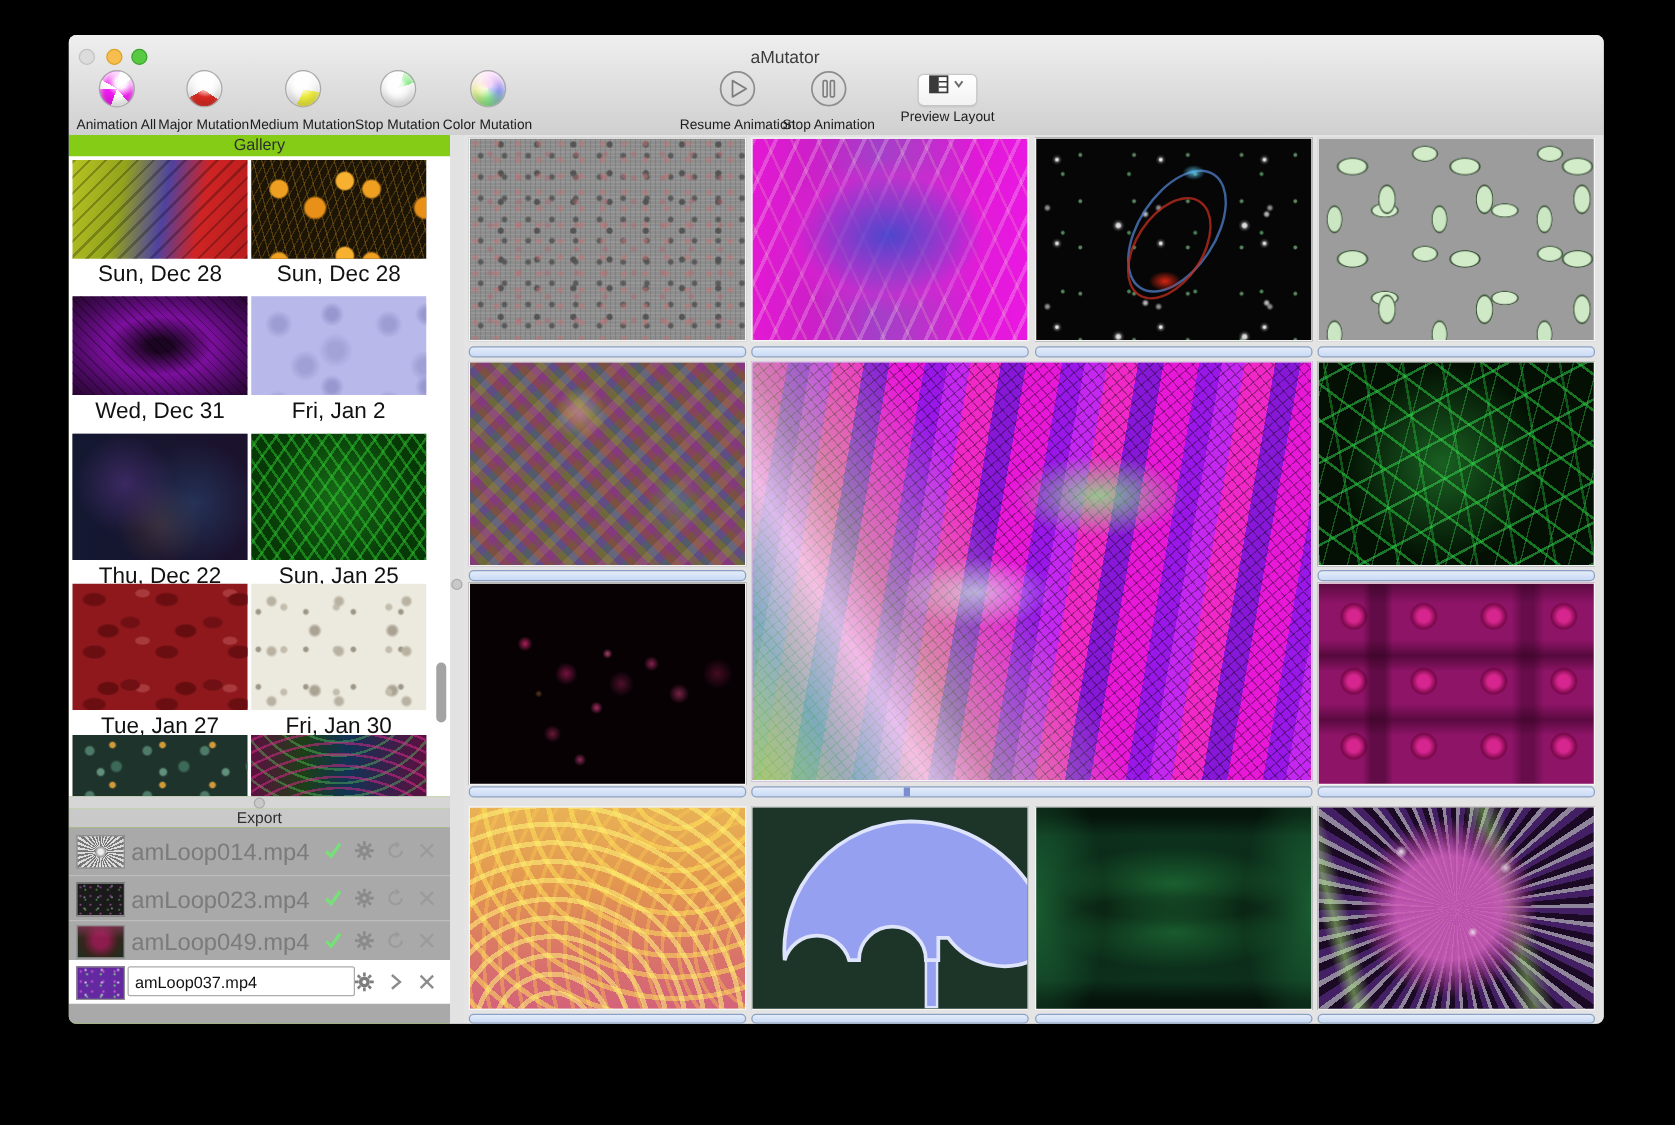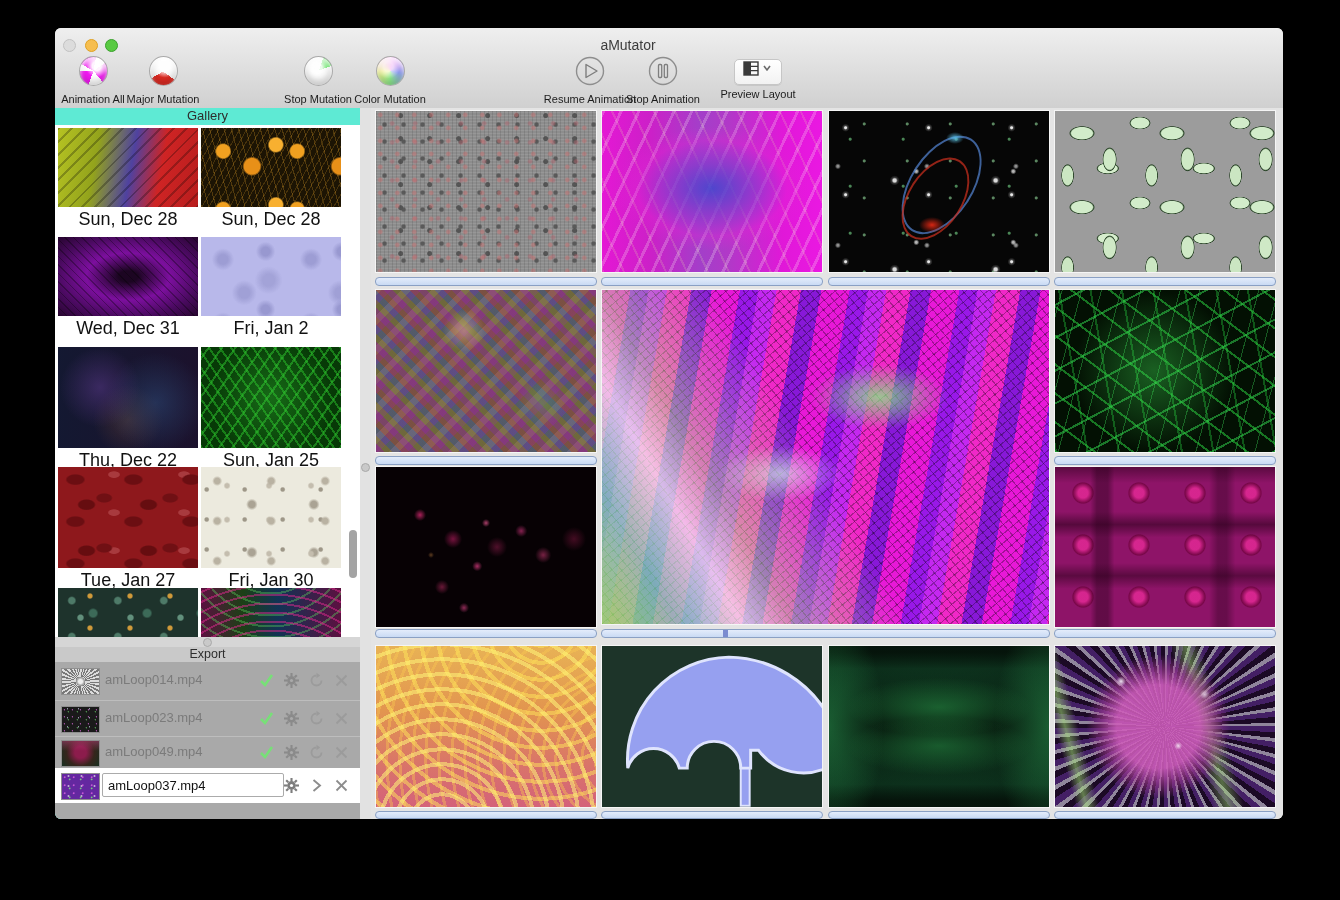--- a/index.html
+++ b/index.html
@@ -18,36 +18,36 @@
   .orb{display:inline-block;width:27px;height:28px;border-radius:50%;border:1px solid #a9a9a9;box-shadow:inset 0 4px 5px rgba(255,255,255,.85),inset 0 -4px 6px rgba(0,0,0,.18);background-color:#f4f4f4;}
   .orb-rand{background-image:radial-gradient(circle at 62% 32%,rgba(255,255,255,.95) 0 18%,transparent 45%),conic-gradient(from 200deg,#f218f2 0 70deg,#fdfdfd 70deg 100deg,#ee10ee 100deg 170deg,#ffffff 170deg 215deg,#f424f4 215deg 300deg,#fff 300deg);}
   .orb-major{background-image:radial-gradient(circle at 55% 30%,rgba(255,255,255,.95) 0 22%,transparent 50%),conic-gradient(from 125deg at 48% 52%,#dd2a22 0 115deg,transparent 115deg);}
   .orb-medium{background-image:radial-gradient(circle at 45% 30%,rgba(255,255,255,.9) 0 22%,transparent 50%),conic-gradient(from 100deg at 52% 52%,#f0ee3e 0 105deg,transparent 105deg);}
   .orb-minor{background-image:radial-gradient(circle at 42% 40%,rgba(255,255,255,.9) 0 25%,transparent 55%),conic-gradient(from 18deg at 52% 48%,#3cdc3c 0 52deg,transparent 52deg);}
   .orb-color{background-image:radial-gradient(circle at 42% 34%,rgba(255,255,255,.65) 0 20%,transparent 50%),conic-gradient(from 180deg,#8ce88c,#f2f28a 25%,#f08cf0 52%,#8c9cf0 78%,#8ce88c);}
   .av-icon{display:inline-block;width:30px;height:30px;}
   .pv-btn{display:inline-block;width:46px;height:24px;margin-top:3px;background:linear-gradient(#ffffff,#f2f2f2);border:1px solid #c6c6c6;border-radius:5px;box-shadow:0 1px 0 rgba(0,0,0,.08);text-align:center;line-height:22px;}
 
   
-  .sidebar{position:absolute;left:0;top:80px;width:305px;height:711px;background:#5eead4;}
+  .sidebar{position:absolute;left:0;top:80px;width:305px;height:711px;background:#84cc16;}
   .gallery-header{position:absolute;left:0;top:0;width:100%;height:17px;font-size:13px;color:#2e2e2e;text-align:center;line-height:16px;}
   .gallery-body{position:absolute;left:0;top:17px;width:100%;height:512px;background:#fff;overflow:hidden;}
   .g-item{position:absolute;width:140px;}
   .g-thumb{width:140px;border:0;display:block;}
   .g-date{display:block;width:140px;text-align:center;font-size:18px;color:#111;margin-top:2px;}
   .g-scroll{position:absolute;right:3px;width:8px;height:48px;border-radius:4px;background:#a3a3a3;}
   .h-split{position:absolute;left:0;top:529px;width:100%;height:10px;background:#d6d6d6;}
   .dot{position:absolute;width:7px;height:7px;border-radius:50%;background:#c9c9c9;border:1px solid #a9a9a9;}
   .export-header{position:absolute;left:0;top:539px;width:100%;height:15px;background:#c9c9c9;font-size:12.5px;color:#2e2e2e;text-align:center;line-height:15px;}
   .export-rows{position:absolute;left:0;top:554px;width:100%;height:157px;background:#a9a9a9;}
   .x-row{position:absolute;left:0;width:100%;border-top:1px solid #bdbdbd;}
   .x-row.first{border-top:none;}
   .x-row.active{background:#fff;border-top:none;}
   .x-thumb{position:absolute;left:6px;top:5px;width:37px;height:25px;border:1px solid #8f8f8f;}
-  .x-name{position:absolute;left:50px;top:9px;font-size:13px;color:#7b7b7b;}
+  .x-name{position:absolute;left:50px;top:9px;font-size:19px;color:#7b7b7b;}
   .x-input{position:absolute;left:47px;top:5px;width:170px;height:22px;border:1px solid #ababab;border-radius:2px;font-size:13px;color:#111;padding:0 5px;font-family:"Liberation Sans",sans-serif;background:#fff;}
   .x-ic{position:absolute;top:9px;width:17px;height:17px;}
   .ic1{left:203px;}.ic2{left:228px;}.ic3{left:253px;}.ic4{left:278px;}
 
   
   .v-split{position:absolute;left:305px;top:80px;width:11px;height:711px;background:#e2e2e2;}
   .main{position:absolute;left:316px;top:80px;width:912px;height:711px;background:#e4e4e4;}
   .cell{position:absolute;border:1px solid #f5f5f5;box-sizing:border-box;overflow:hidden;}
   .scrub{position:absolute;height:9px;box-sizing:border-box;border:1px solid #8aa0c4;border-radius:4px;background:linear-gradient(#e3ecfb,#c9daf4);}
   .scrub .mark{position:absolute;left:27%;top:0;width:5px;height:100%;background:#7b8cd0;}
@@ -219,20 +219,24 @@
     <div class="win-title">aMutator</div>
 
     <div class="tb-btn" style="left:-22px;">
       <span class="orb orb-rand"></span>
       <span class="tb-label">Animation All</span>
     </div>
     <div class="tb-btn" style="left:48px;">
       <span class="orb orb-major"></span>
       <span class="tb-label">Major Mutation</span>
     </div>
+    <div class="tb-btn" style="left:127px;">
+      <span class="orb orb-medium"></span>
+      <span class="tb-label">Medium Mutation</span>
+    </div>
     <div class="tb-btn" style="left:203px;">
       <span class="orb orb-minor"></span>
       <span class="tb-label">Stop Mutation</span>
     </div>
     <div class="tb-btn" style="left:275px;">
       <span class="orb orb-color"></span>
       <span class="tb-label">Color Mutation</span>
     </div>
     <div class="tb-btn" style="left:475px;">
       <span class="av-icon">

